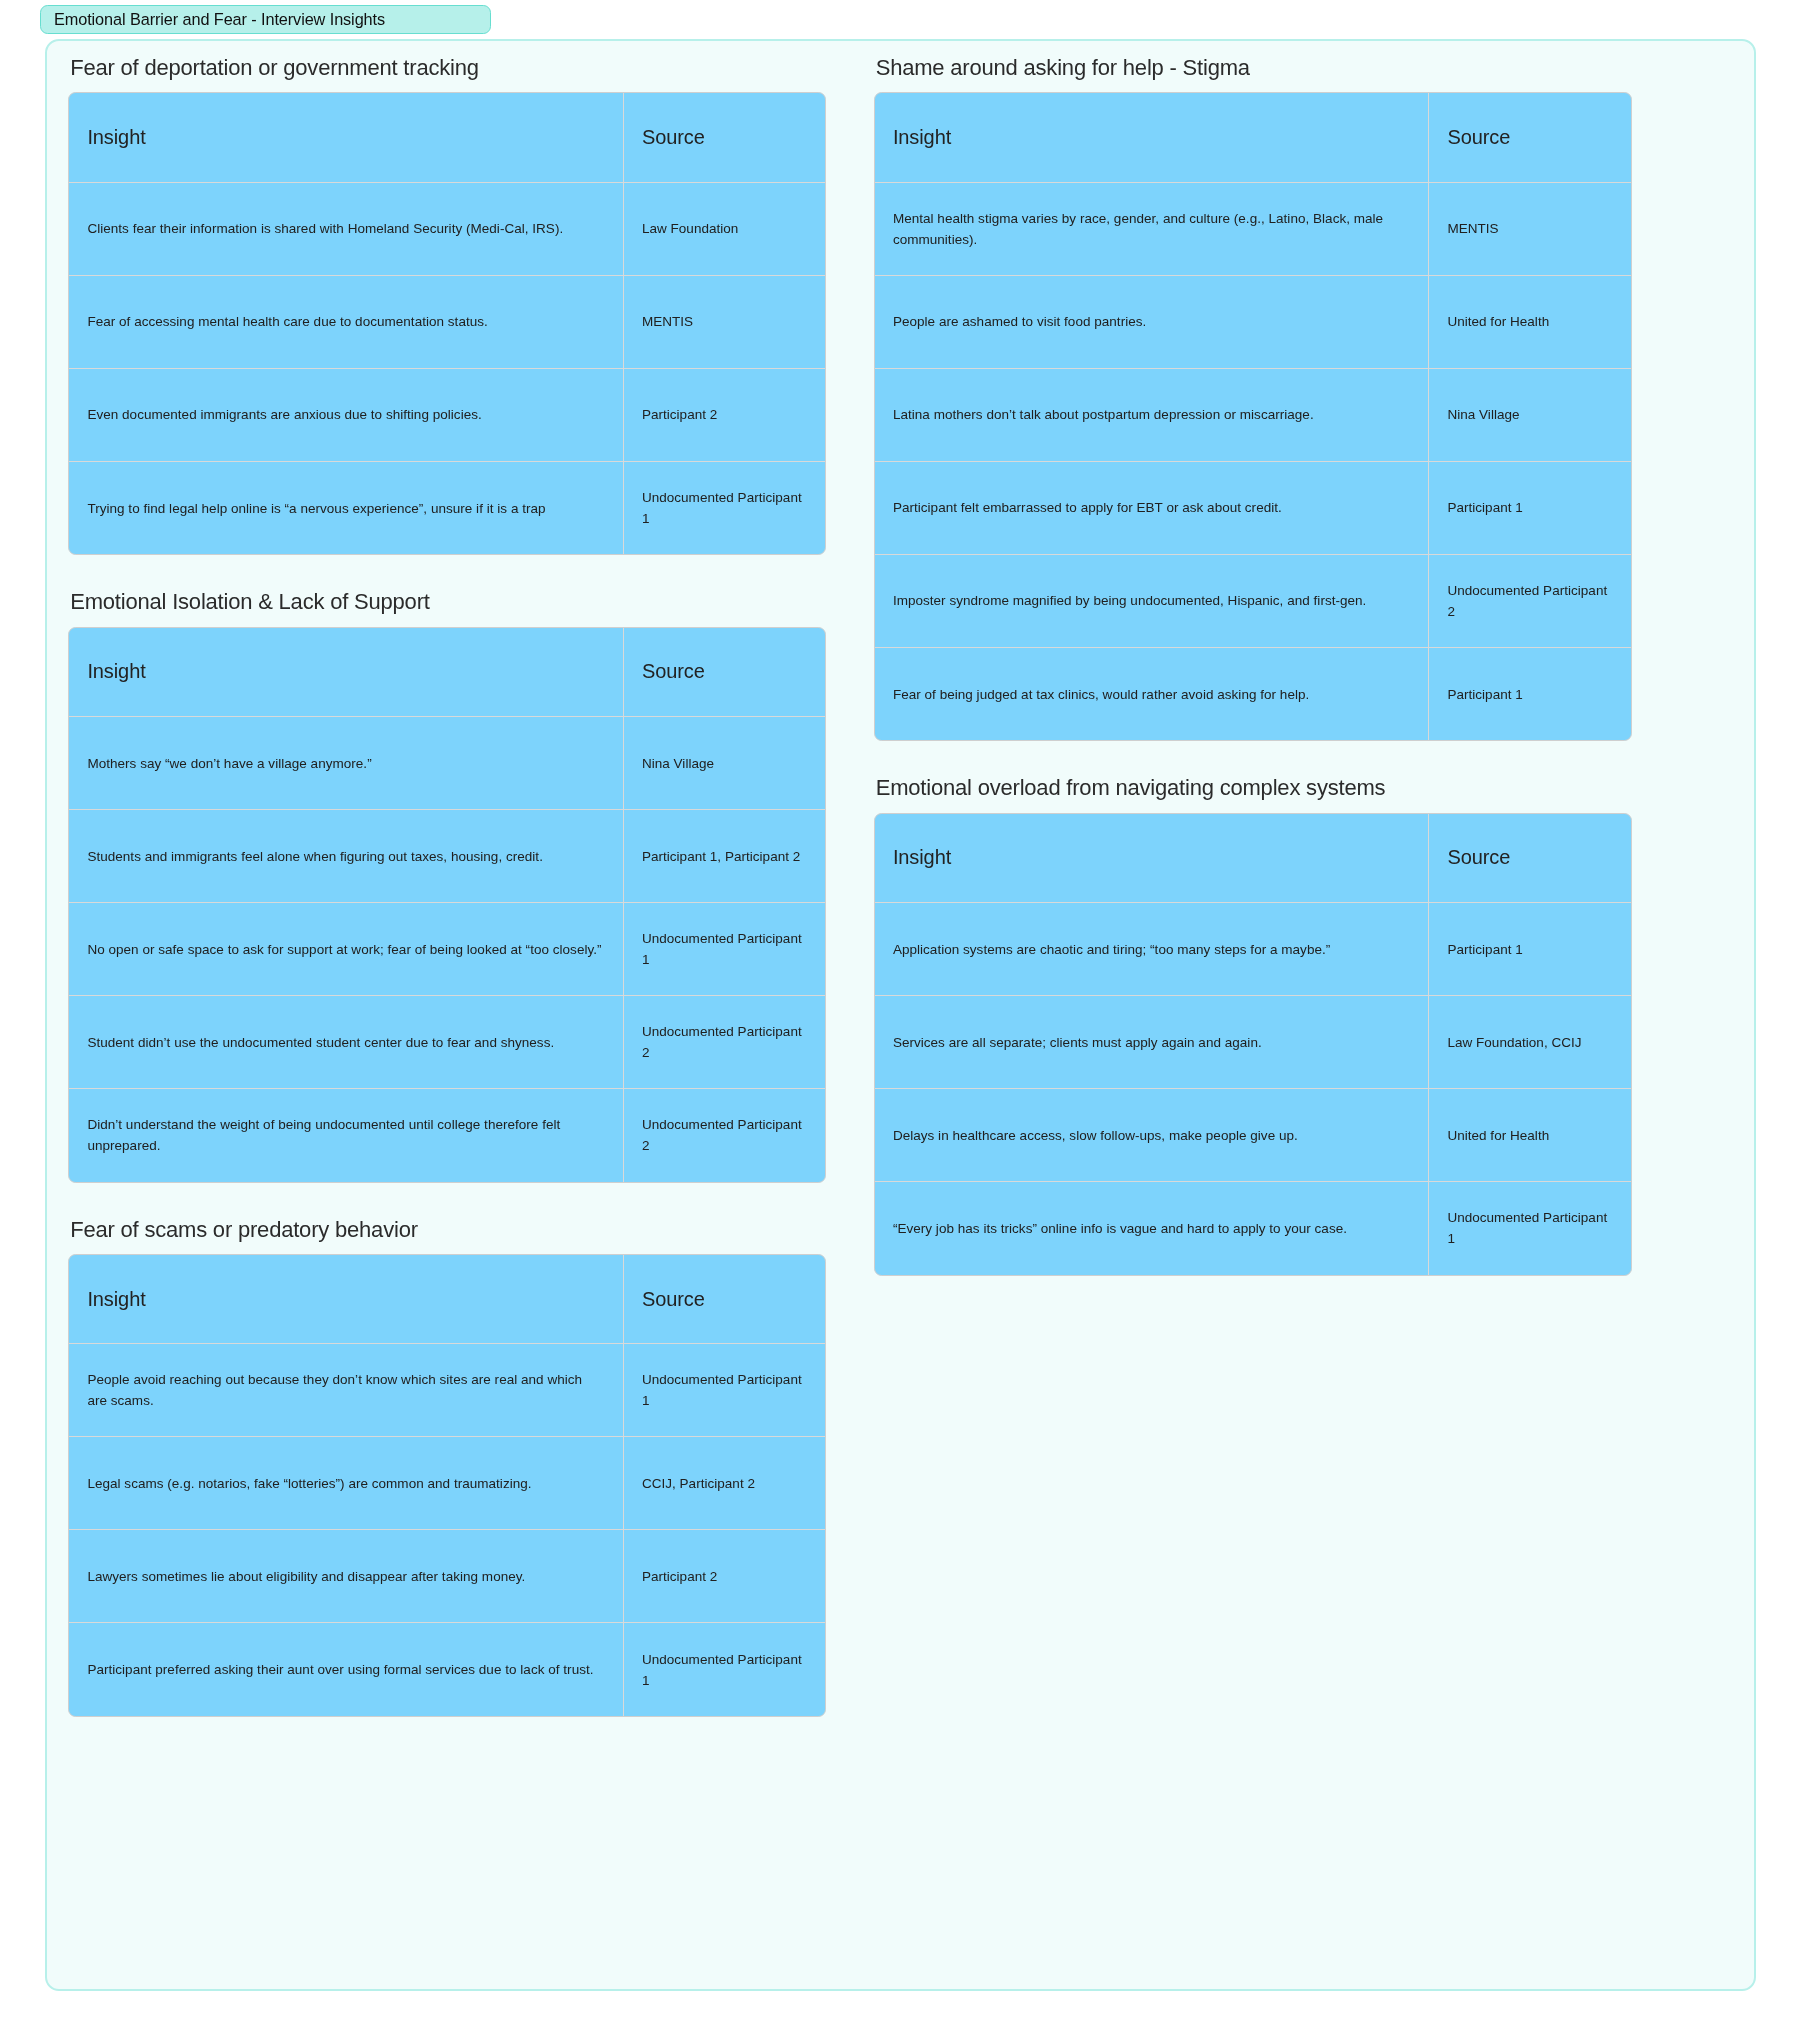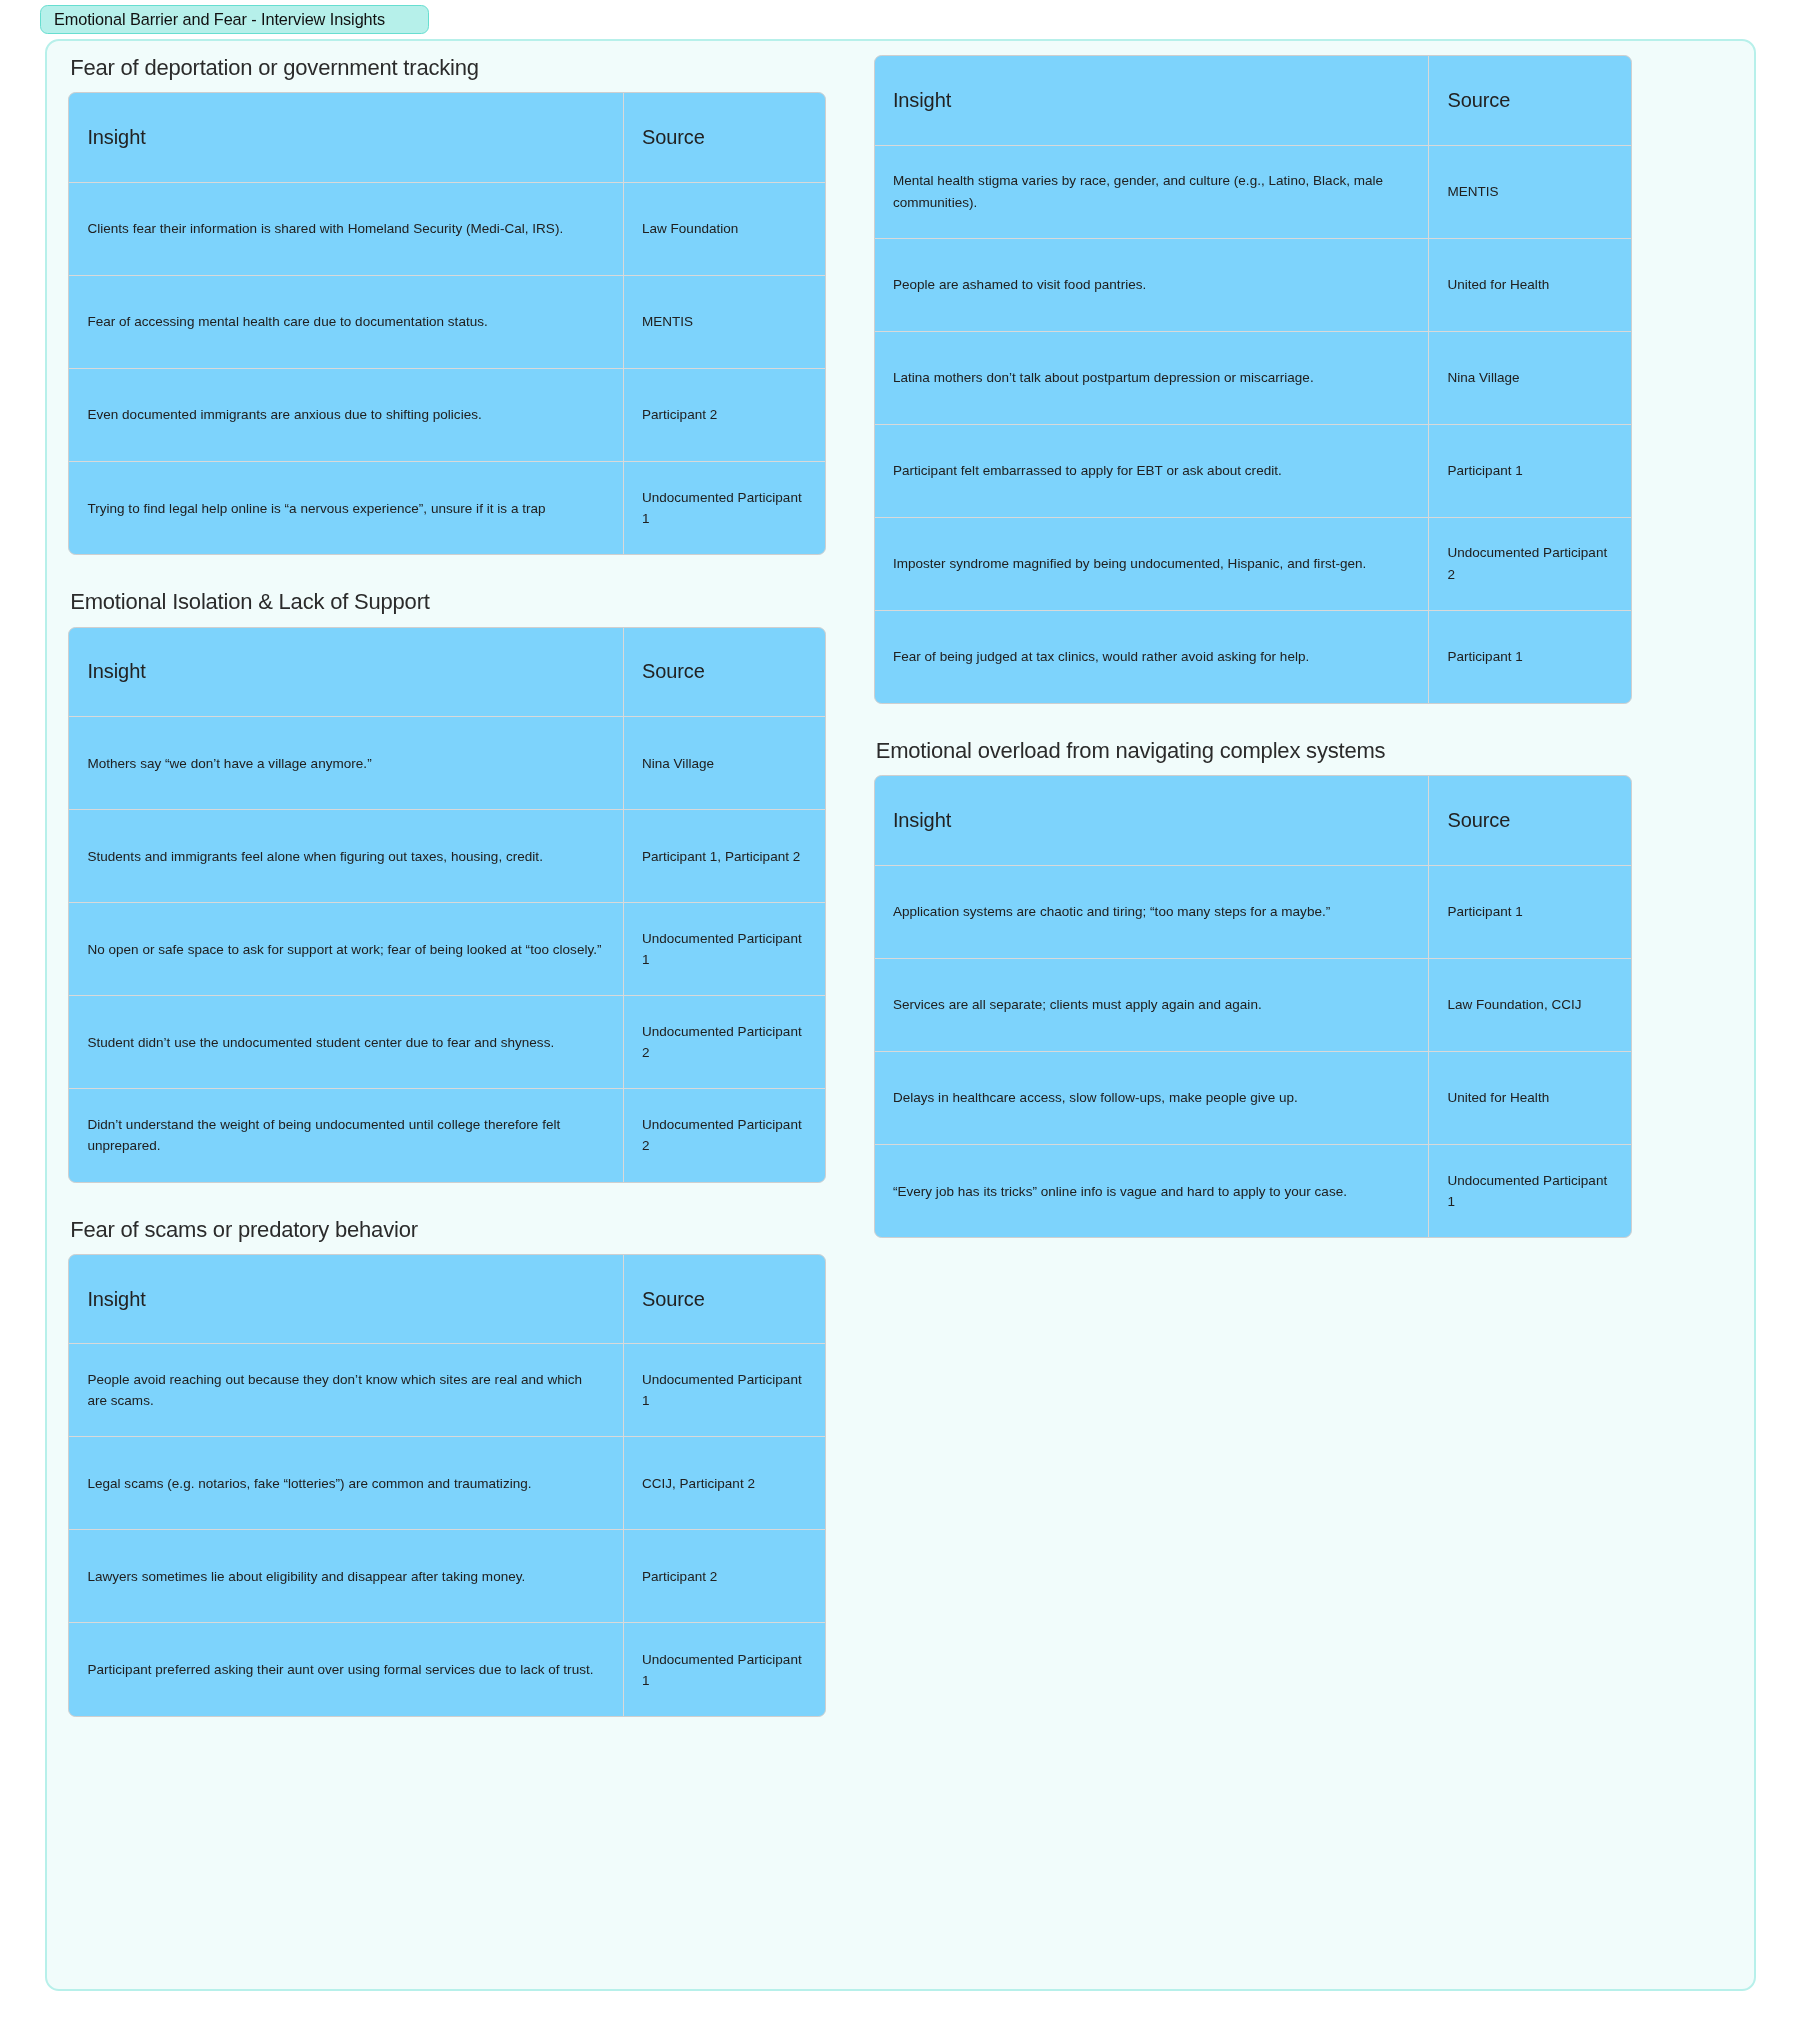--- a/index.html
+++ b/index.html
@@ -11,21 +11,21 @@
     background: #ffffff;
     font-family: "Liberation Sans", sans-serif;
     -webkit-font-smoothing: antialiased;
   }
 
   
   .title-badge {
     position: absolute;
     left: 40px;
     top: 5.4px;
-    width: 389px;
+    width: 451px;
     height: 29px;
     background: #b6f0ea;
     border: 1.6px solid #67ded0;
     border-radius: 7.6px;
     display: flex;
     align-items: center;
     padding-left: 13px;
   }
   .title-badge-text {
     font-size: 16.3px;
@@ -230,20 +230,21 @@
                 <td class="ins">Participant preferred asking their aunt over using formal services due to lack of trust.</td>
                 <td class="src">Undocumented Participant 1</td>
               </tr>
             </tbody>
           </table>
         </div>
       </div>
     </div>
     <div class="column">
       <div class="section">
+        <div class="section-heading">Shame around asking for help - Stigma</div>
         <div class="insight-card">
           <table class="insight-table">
             <colgroup>
               <col class="col-insight">
               <col class="col-source">
             </colgroup>
             <tbody>
               <tr>
                 <th>Insight</th>
                 <th>Source</th>

